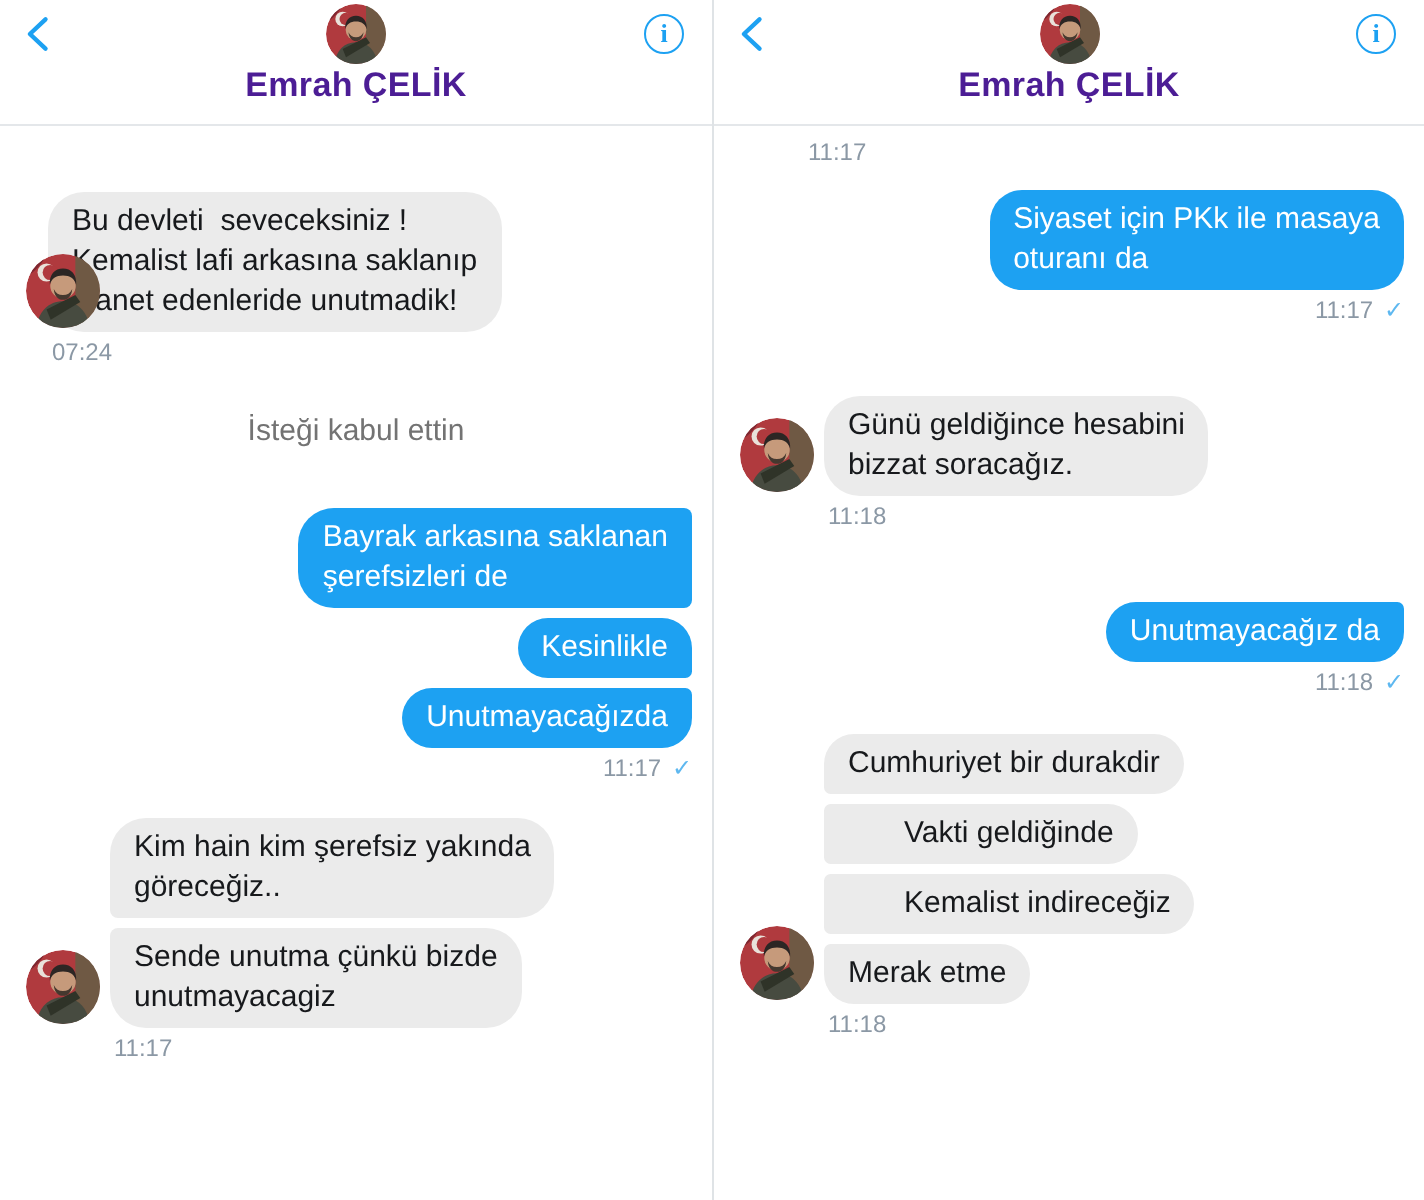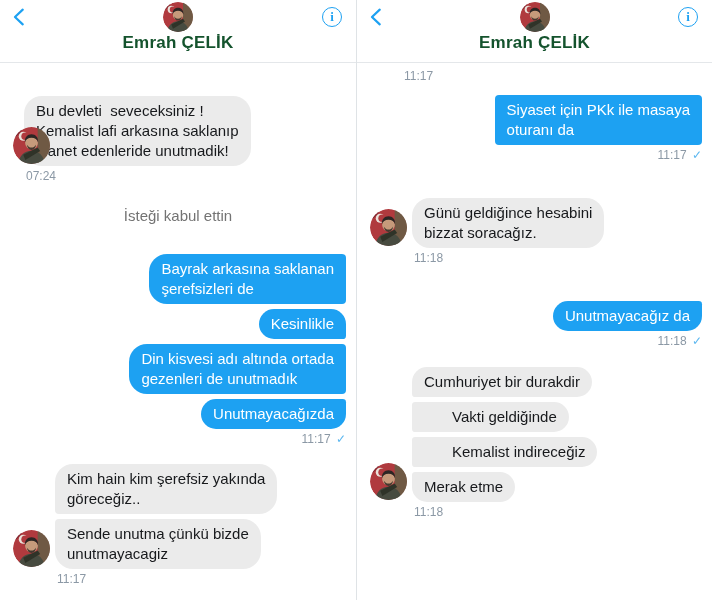--- a/index.html
+++ b/index.html
@@ -12,32 +12,32 @@
   .panel.right{border-left:1px solid #dfe3e6;width:356px;}
   
   .hdr{height:62px;position:relative;border-bottom:1px solid #e4e7ea;background:#fff;}
   .back{position:absolute;left:9px;top:6px;width:22px;height:22px;cursor:pointer;}
   .hav{position:absolute;left:50%;transform:translateX(-50%);top:2px;width:30px;height:30px;
        border-radius:50%;overflow:hidden;display:block;}
   .info{position:absolute;right:14px;top:7px;width:18px;height:18px;border:1.6px solid #1da1f2;
         border-radius:50%;color:#1da1f2;display:flex;align-items:center;justify-content:center;
         font:600 13px "Liberation Serif",serif;}
   .title{position:absolute;top:33px;left:0;width:100%;text-align:center;margin:0;
-         font-size:17px;font-weight:700;color:#14532d;letter-spacing:.2px;}
+         font-size:17px;font-weight:700;color:#4c1d95;letter-spacing:.2px;}
   
   .status{text-align:center;color:#737373;font-size:15px;margin:24px 0 0;}
   .tlabel{font-size:12px;color:#8b98a5;margin:6px 0 0 47px;}
   .recv{position:relative;padding-left:55px;padding-right:30px;}
   .recv .avatar{position:absolute;left:13px;bottom:19px;width:37px;height:37px;border-radius:50%;
                 overflow:hidden;display:block;}
   .sent{display:flex;flex-direction:column;align-items:flex-end;padding-right:10px;}
   .bubble{width:max-content;max-width:252px;font-size:15px;line-height:20px;
           white-space:pre-wrap;padding:5px 12px;margin-bottom:5px;box-sizing:border-box;}
   .gray{background:#ebebeb;color:#17191c;border-radius:18px;}
-  .blue{background:#1da1f2;color:#ffffff;border-radius:4px;text-align:left;}
+  .blue{background:#1da1f2;color:#ffffff;border-radius:16px;text-align:left;}
   
   .sg-first{border-radius:18px 18px 4px 18px;}
   .sg-mid{border-radius:18px 4px 4px 18px;}
   .sg-last{border-radius:18px 4px 18px 18px;}
   .rg-first{border-radius:18px 18px 18px 4px;}
   .rg-mid{border-radius:4px 18px 18px 4px;padding-left:40px;}
   .rg-last{border-radius:4px 18px 18px 18px;}
   .ts{font-size:12px;color:#8b98a5;margin-top:-2px;line-height:14px;}
   .sent .ts{text-align:right;}
   .recv .ts{margin-left:2px;}
@@ -92,22 +92,20 @@
 ihanet edenleride unutmadik!</div>
     <div class="ts">07:24</div>
   </div>
 
   <div class="status">İsteği kabul ettin</div>
 
   <div class="sent mt30">
     <div class="bubble blue sg-mid">Bayrak arkasına saklanan
 şerefsizleri de</div>
     <div class="bubble blue sg-first">Kesinlikle</div>
-    <div class="bubble blue sg-mid">Din kisvesi adı altında ortada
-gezenleri de unutmadık</div>
     <div class="bubble blue sg-last">Unutmayacağızda</div>
     <div class="ts"><span>11:17</span> <span class="check">✓</span></div>
   </div>
 
   <div class="recv mt18">
     <span class="avatar"><svg viewBox="0 0 36 36" width="100%" height="100%" preserveAspectRatio="none">
           <circle cx="18" cy="18" r="18" fill="#b03a3e"></circle>
           <path d="M24 0h12v36H24z" fill="#5f6246" opacity="0.8"></path>
           <path d="M0 11C4 9 8 5 10 0H0z" fill="#7e2730"></path>
           <circle cx="10" cy="9" r="4.4" fill="#e9e2da"></circle>

